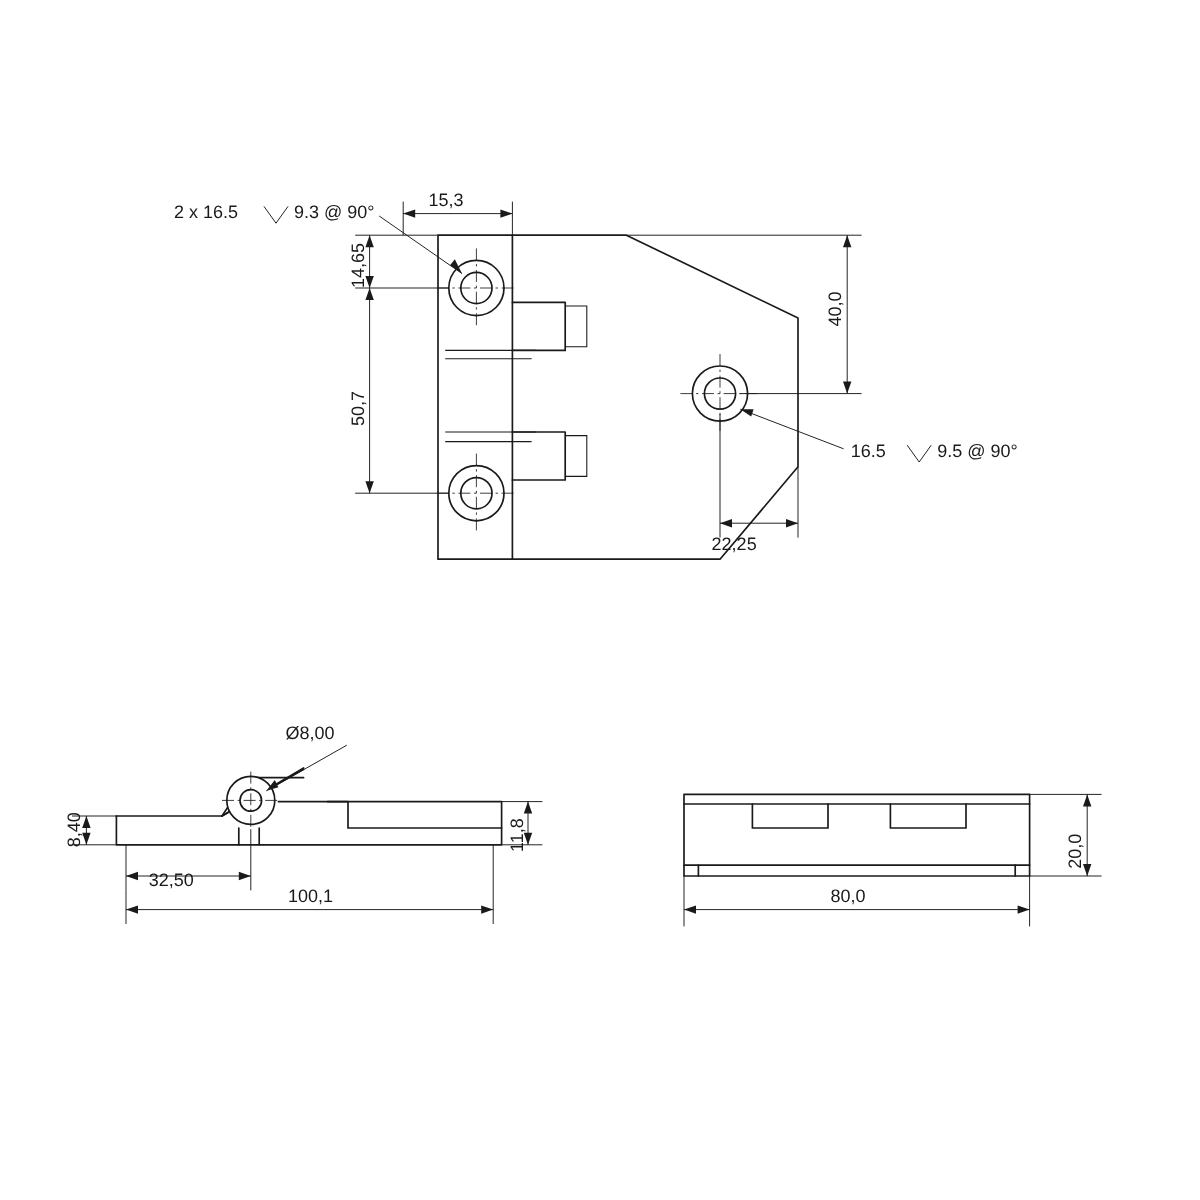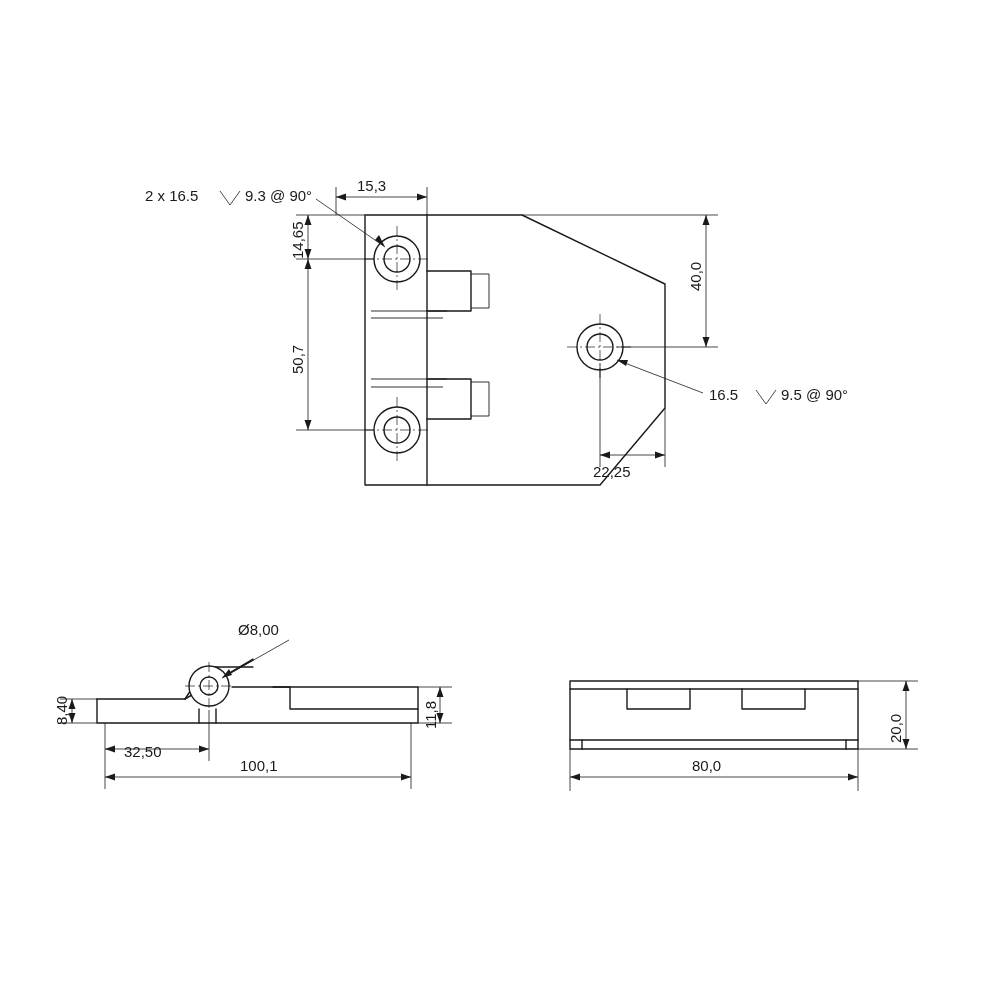--- a/index.html
+++ b/index.html
@@ -11,21 +11,20 @@
     width: 1000px;
     height: 1000px;
     font-family: "Liberation Sans", sans-serif;
     color: #000000;
   }
   #drawing-root {
     position: relative;
     width: 1000px;
     height: 836px;
     overflow: hidden;
-    margin-top: 19px;
   }
   svg.tech-drawing {
     display: block;
     width: 1000px;
     height: 1000px;
   }
   .ln {
     stroke: #1a1a1a;
     stroke-width: 1.4;
     fill: none;

